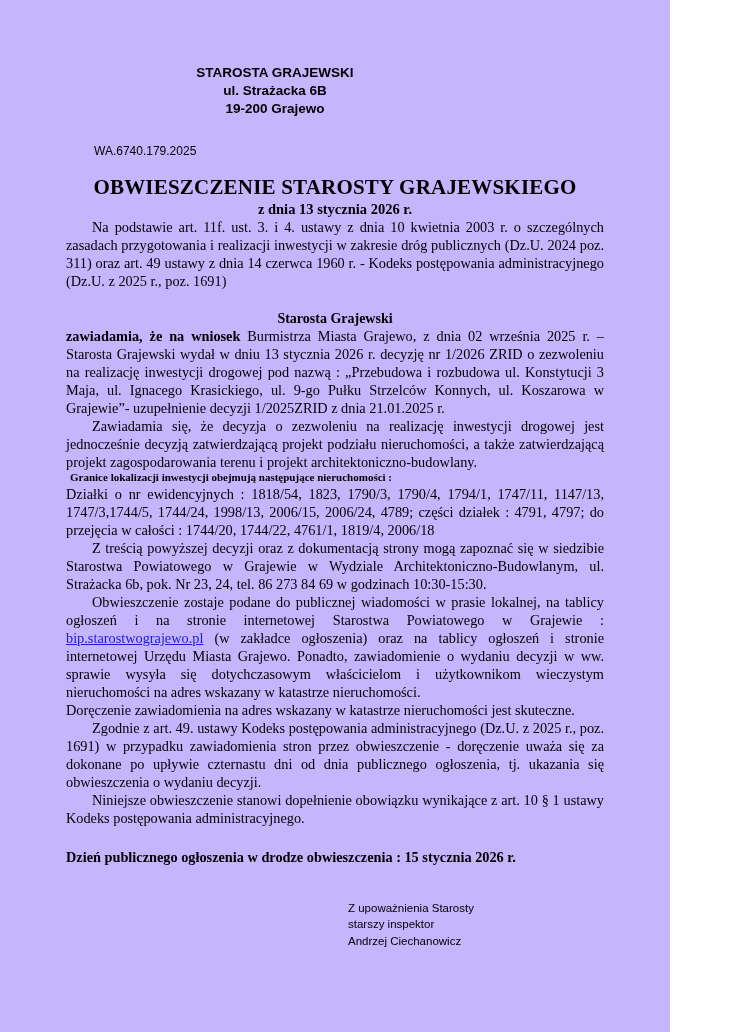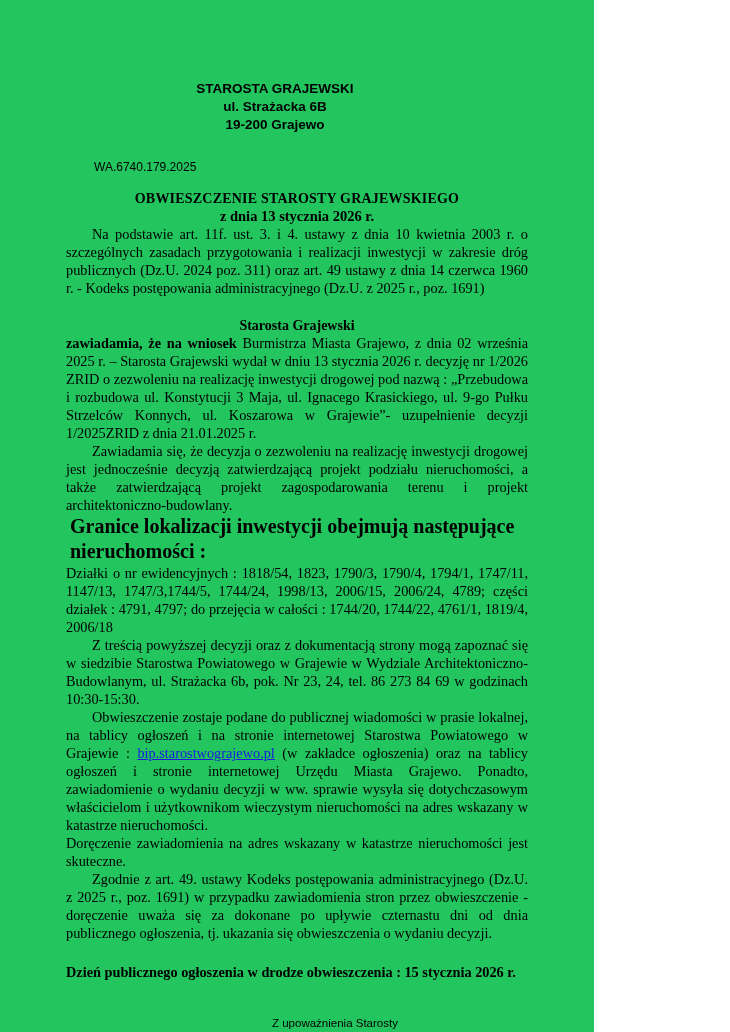--- a/index.html
+++ b/index.html
@@ -9,25 +9,25 @@
   }
   body {
     width: 730px;
     height: 1032px;
     font-family: "Liberation Serif", "DejaVu Serif", serif;
     color: #000000;
     -webkit-font-smoothing: none;
   }
   #page {
     position: relative;
-    width: 594px;
+    width: 670px;
     height: 1032px;
-    background: #22c55e;
+    background: #c4b5fd;
     box-sizing: border-box;
-    padding: 18px 66px;
+    padding: 2px 66px;
   }
   
   .letterhead {
     font-family: "Liberation Sans", "DejaVu Sans", sans-serif;
     font-weight: bold;
     font-size: 13.5px;
     line-height: 1.33;
     text-align: center;
     padding-top: 62px;
     width: 370px;
@@ -36,21 +36,21 @@
   .refno {
     font-family: "Liberation Sans", "DejaVu Sans", sans-serif;
     font-size: 12px;
     margin-top: 26px;
     margin-left: 28px;
   }
   
   .doc-title {
     text-align: center;
     font-weight: bold;
-    font-size: 14px;
+    font-size: 21px;
     letter-spacing: 0.2px;
     margin-top: 17px;
   }
   .doc-subtitle {
     text-align: center;
     font-weight: bold;
     font-size: 14.5px;
     margin-top: 1px;
   }
   .center-bold {
@@ -67,21 +67,21 @@
     text-justify: inter-word;
     margin: 0;
   }
   p.indent { text-indent: 26px; }
   .gap-lg  { margin-top: 22px; }
   .gap-md  { margin-top: 15px; }
   .gap-sm  { margin-top: 8px; }
   .gap-xs  { margin-top: 2px; }
   b, .b { font-weight: bold; }
   .heading-inline {
-    font-size: 20px;
+    font-size: 11px;
     font-weight: bold;
     line-height: 1.26;
     margin: 0;
     padding-left: 4px;
   }
   .nojust { text-align: left; }
   a.link {
     color: #1a1ae0;
     text-decoration: underline;
   }
@@ -131,20 +131,21 @@
   <p class="body gap-xs">Działki o nr ewidencyjnych :  1818/54,  1823,  1790/3,  1790/4,  1794/1,  1747/11,  1147/13, 1747/3,1744/5,  1744/24,  1998/13,  2006/15,  2006/24,  4789;  części działek :  4791,  4797;  do przejęcia w całości : 1744/20, 1744/22, 4761/1, 1819/4, 2006/18</p>
 
   <p class="body indent gap-md">Z treścią powyższej decyzji oraz z dokumentacją strony mogą zapoznać się w siedzibie Starostwa Powiatowego w Grajewie w Wydziale Architektoniczno-Budowlanym, ul. Strażacka 6b, pok. Nr 23, 24,  tel. 86 273 84 69 w godzinach 10:30-15:30.</p>
 
   <p class="body indent gap-xs"><span>Obwieszczenie zostaje podane do publicznej wiadomości w prasie lokalnej, na tablicy ogłoszeń i na stronie internetowej Starostwa Powiatowego w Grajewie : </span><a class="link" href="#">bip.starostwograjewo.pl</a><span> (w zakładce ogłoszenia) oraz na tablicy ogłoszeń i stronie internetowej Urzędu Miasta Grajewo. Ponadto, zawiadomienie o wydaniu decyzji w ww. sprawie wysyła się dotychczasowym właścicielom i użytkownikom wieczystym nieruchomości na adres wskazany w katastrze nieruchomości.</span></p>
 
   <p class="body nojust gap-xs">Doręczenie zawiadomienia na adres wskazany w katastrze nieruchomości jest skuteczne.</p>
 
   <p class="body indent gap-xs">Zgodnie z art. 49. ustawy Kodeks postępowania administracyjnego (Dz.U. z 2025 r., poz. 1691) w przypadku zawiadomienia stron przez obwieszczenie - doręczenie uważa się za dokonane po upływie czternastu dni od dnia publicznego ogłoszenia, tj. ukazania się obwieszczenia  o wydaniu decyzji.</p>
 
+  <p class="body indent gap-sm">Niniejsze obwieszczenie stanowi dopełnienie obowiązku wynikające z  art. 10  § 1  ustawy Kodeks postępowania administracyjnego.</p>
 
   <div class="closing-bold">Dzień publicznego ogłoszenia w drodze obwieszczenia :  15 stycznia 2026 r.</div>
 
   <div class="signature">
     <div>Z upoważnienia Starosty</div>
     <div>starszy inspektor</div>
     <div>Andrzej Ciechanowicz</div>
   </div>
 
 </div>

